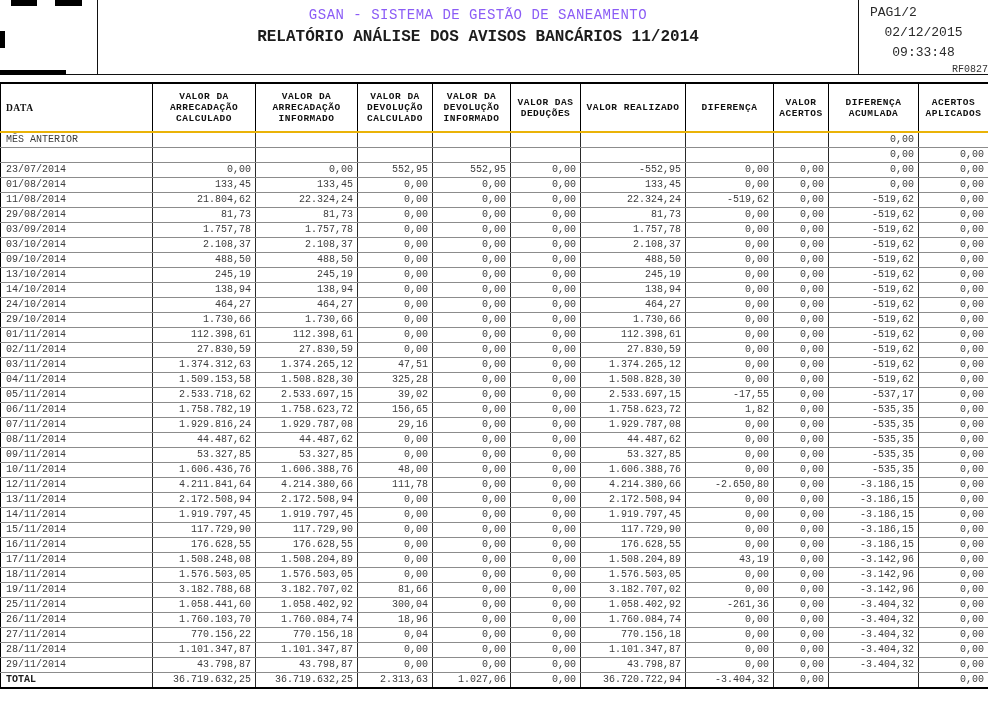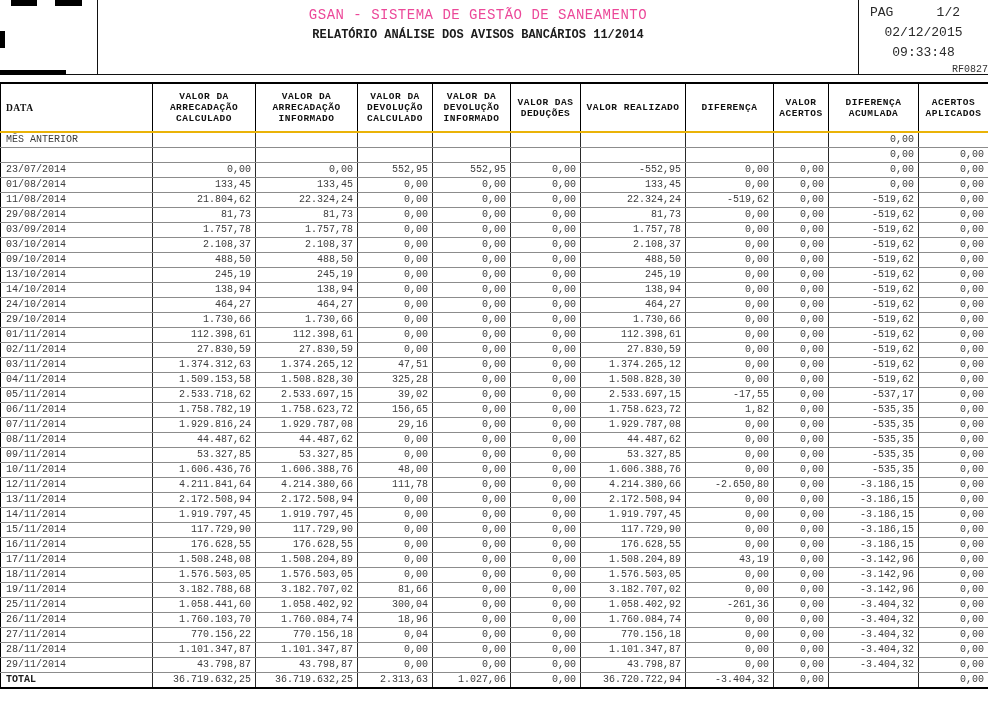--- a/index.html
+++ b/index.html
@@ -14,25 +14,25 @@
   
   .report-header { position: relative; height: 75px; border-bottom: 1px solid #111; }
   .logo-box { position: absolute; left: 0; top: 0; width: 98px; height: 75px; border-right: 1px solid #111; }
   .frag { position: absolute; background: #000; }
   .frag-a { left: 11px; top: 0; width: 26px; height: 6px; }
   .frag-b { left: 55px; top: 0; width: 27px; height: 6px; }
   .frag-c { left: 0; top: 31px; width: 5px; height: 17px; }
   .frag-d { left: 0; top: 70px; width: 66px; height: 5px; }
 
   .title-block { position: absolute; left: 98px; right: 130px; top: 7px; text-align: center; }
-  .title { font-size: 14px; color: #ec4899; letter-spacing: 0.5px; white-space: nowrap; }
-  .subtitle { margin-top: 5px; font-size: 12px; font-weight: bold; color: #1c1c1c; white-space: nowrap; }
+  .title { font-size: 14px; color: #8b5cf6; letter-spacing: 0.5px; white-space: nowrap; }
+  .subtitle { margin-top: 5px; font-size: 16px; font-weight: bold; color: #1c1c1c; white-space: nowrap; }
 
   .page-box { position: absolute; right: 0; top: 0; width: 130px; height: 75px; border-left: 1px solid #111; font-size: 13px; color: #2a2a2a; }
-  .pag-line { display: flex; justify-content: space-between; padding: 5px 28px 0 11px; }
+  .pag-line { display: flex; padding: 5px 28px 0 11px; }
   .center-line { text-align: center; margin-top: 5px; }
   .code-line { text-align: right; margin-top: 4px; font-size: 10px; color: #333; }
 
   
   table.report {
     width: 988px; margin-top: 7px;
     border-collapse: collapse; table-layout: fixed;
     border-left: 1px solid #000; border-right: 1px solid #000;
     border-top: 2px solid #000; border-bottom: 2px solid #000;
   }

